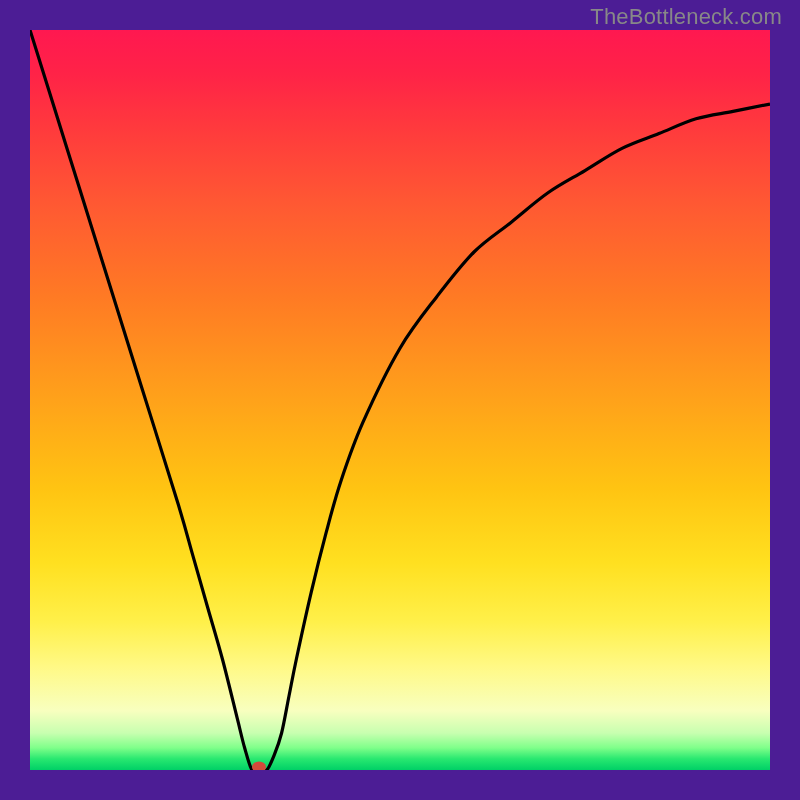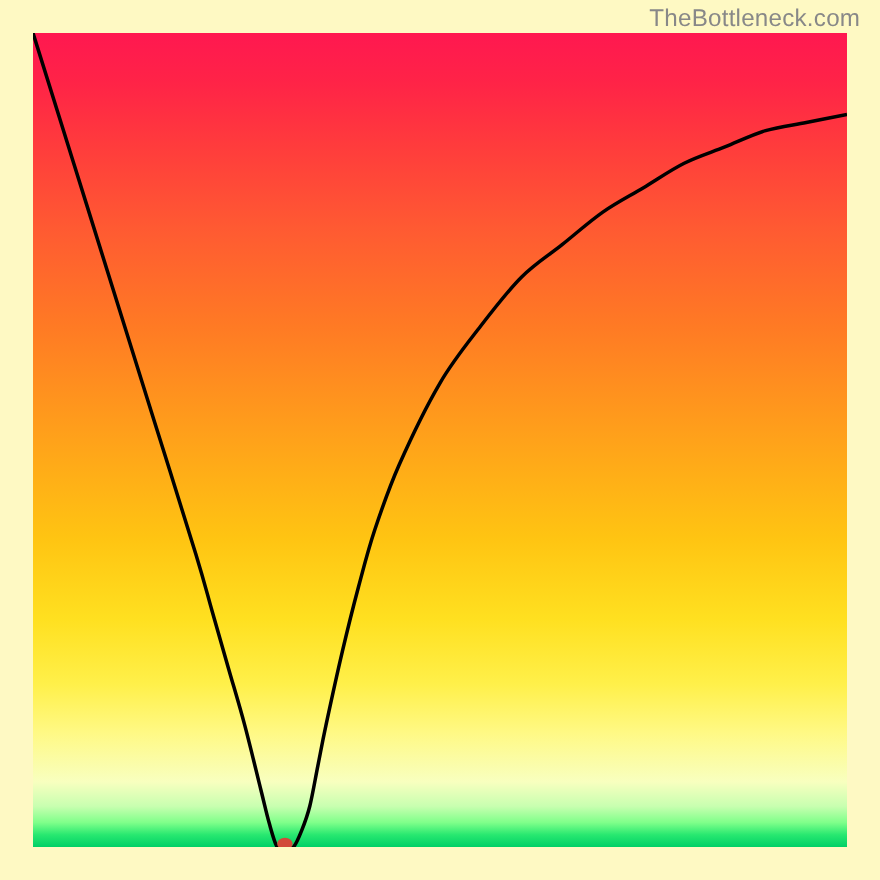--- a/index.html
+++ b/index.html
@@ -7,21 +7,21 @@
     padding: 0;
     width: 800px;
     height: 800px;
     background: #000;
     font-family: Arial, Helvetica, sans-serif;
   }
   .stage {
     position: relative;
     width: 800px;
     height: 800px;
-    background: #fef9c3;
+    background: #4c1d95;
   }
   .watermark {
     position: absolute;
     top: 4px;
     right: 18px;
     color: #888;
     font-size: 22px;
     font-weight: 500;
     letter-spacing: 0.2px;
     z-index: 10;

